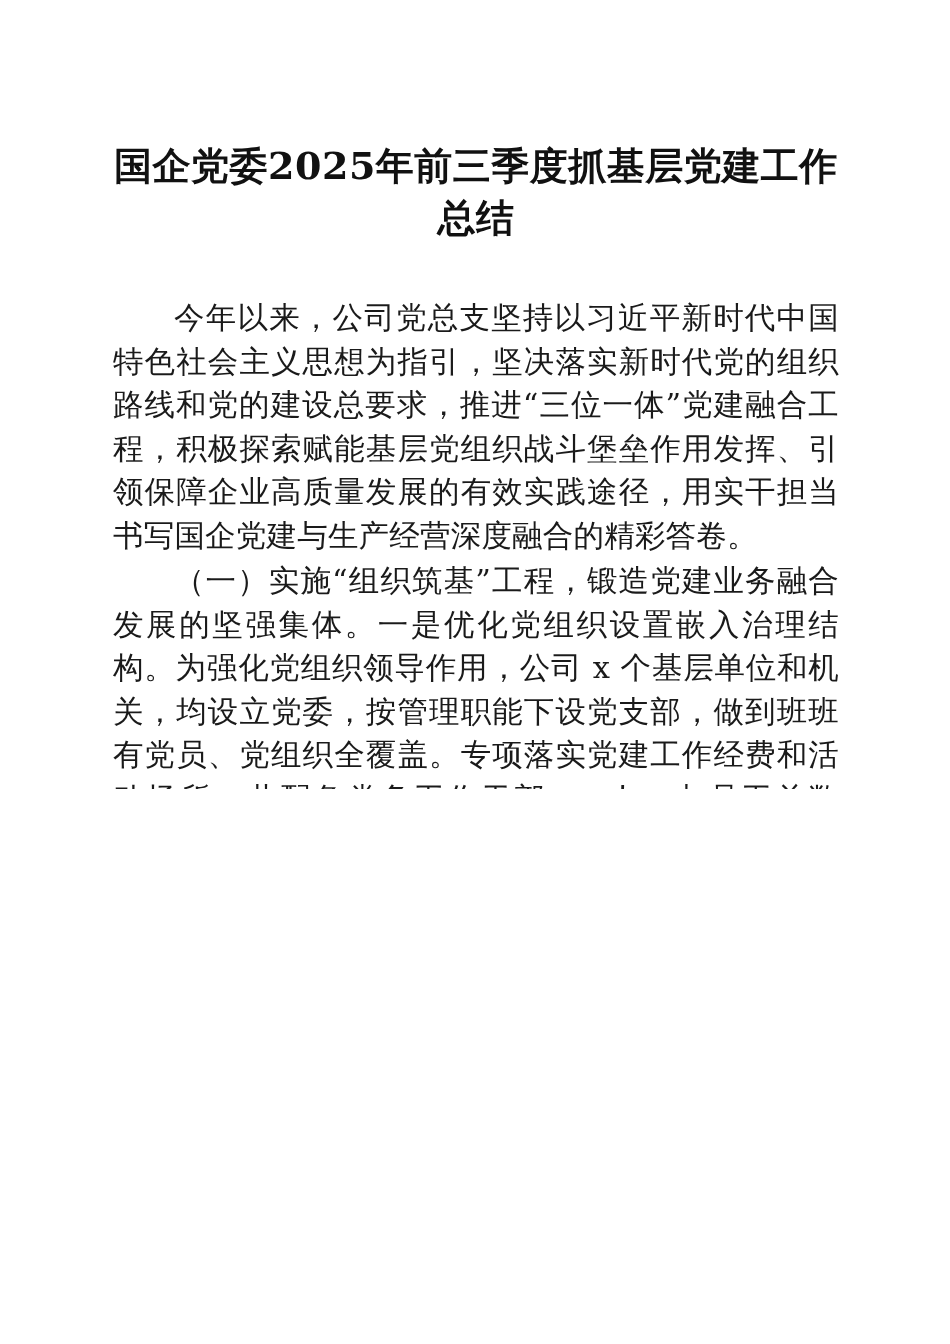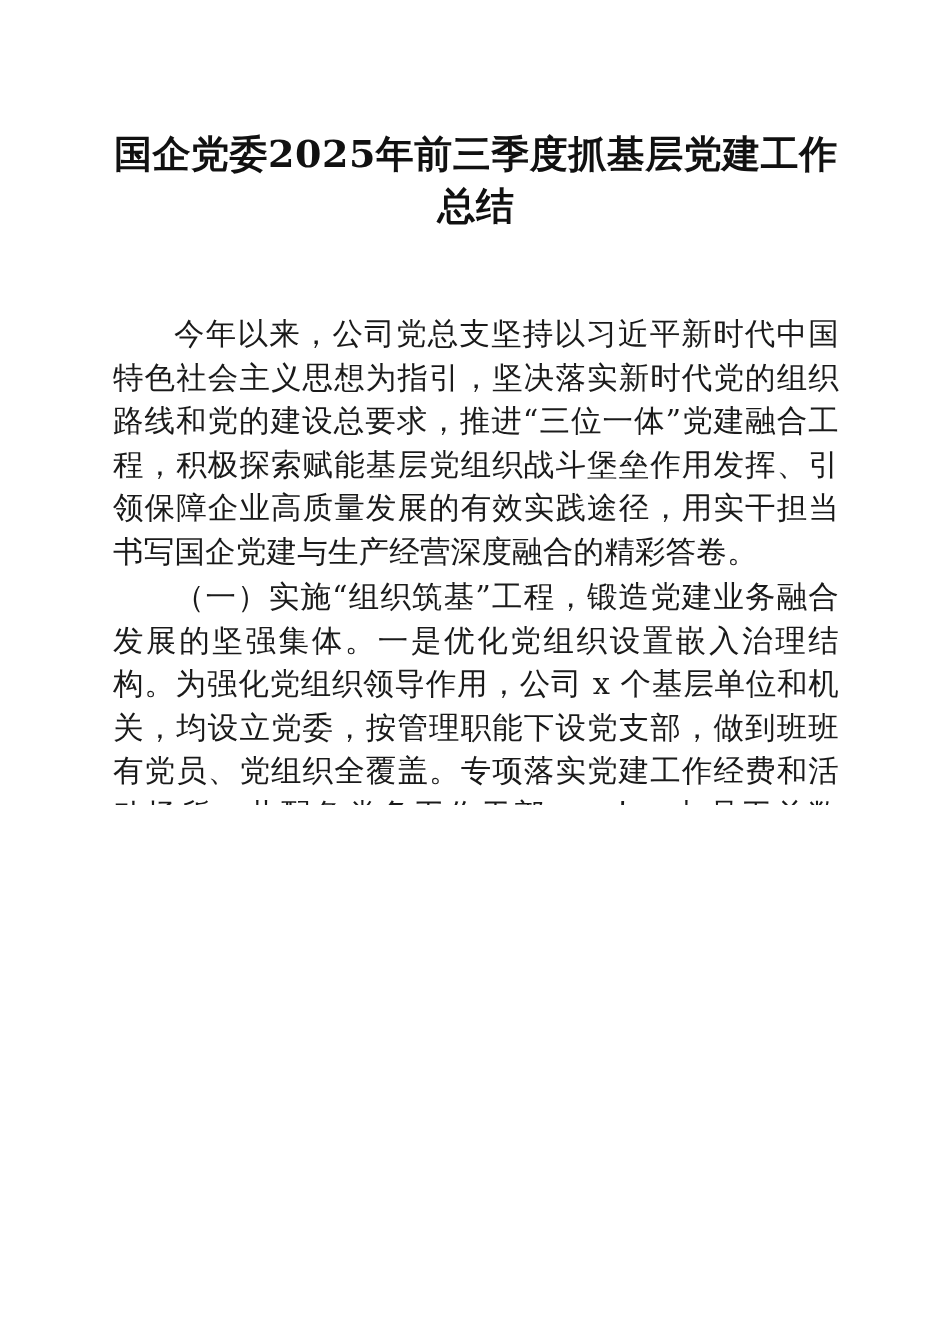--- a/index.html
+++ b/index.html
@@ -20,21 +20,21 @@
     position: relative;
     width: 950px;
     height: 1344px;
     background: #ffffff;
     box-sizing: border-box;
   }
 
   .content {
     position: absolute;
     left: 113px;
-    top: 0;
+    top: 12px;
     width: 726px;
   }
 
   
   .doc-title {
     margin: 0;
     padding-top: 128px;
     text-align: center;
     font-family: "DejaVu Serif", "Liberation Serif", serif;
     font-weight: 700;
@@ -53,21 +53,21 @@
     line-height: 43.5px;
     text-align: justify;
     text-justify: inter-ideograph;
     text-indent: 61px;
     color: #1a1a1a;
     letter-spacing: 0.2px;
     word-break: break-all;
   }
 
   .para-lead {
-    margin-top: 80px;
+    margin-top: 52px;
   }
 
   
   .section-heading {
     margin: 0;
     padding-top: 14px;
     font-family: "DejaVu Sans", "Liberation Sans", sans-serif;
     font-weight: 700;
     font-size: 29px;
     line-height: 43.5px;

